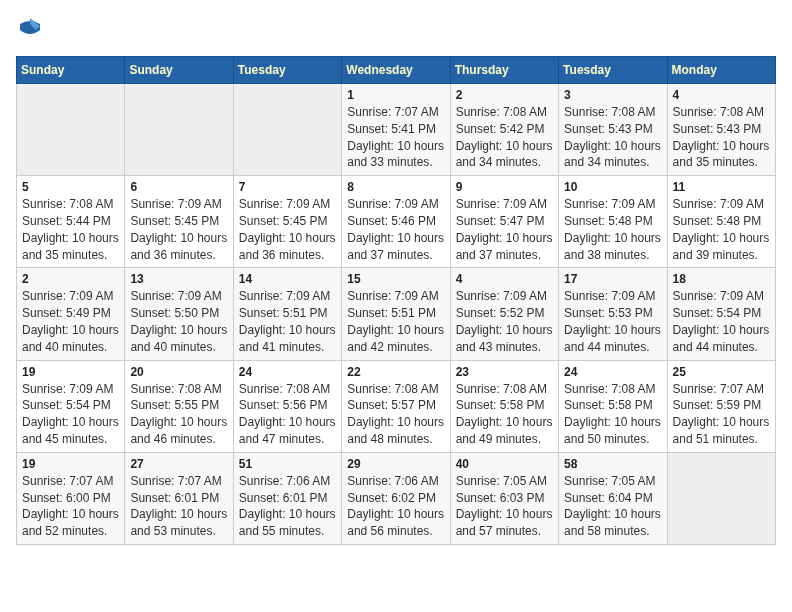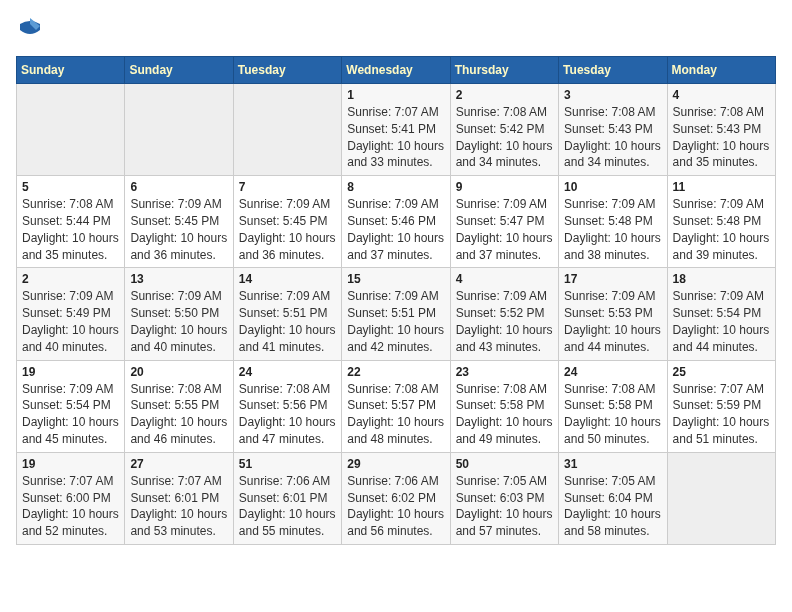--- a/index.html
+++ b/index.html
@@ -249,23 +249,23 @@
         </td>
         <td>
           <span class="day-num">51</span>
           <div class="cell-info">Sunrise: 7:06 AM<br>Sunset: 6:01 PM<br>Daylight: 10 hours<br>and 55 minutes.</div>
         </td>
         <td>
           <span class="day-num">29</span>
           <div class="cell-info">Sunrise: 7:06 AM<br>Sunset: 6:02 PM<br>Daylight: 10 hours<br>and 56 minutes.</div>
         </td>
         <td>
-          <span class="day-num">50</span>
+          <span class="day-num">40</span>
           <div class="cell-info">Sunrise: 7:05 AM<br>Sunset: 6:03 PM<br>Daylight: 10 hours<br>and 57 minutes.</div>
         </td>
         <td>
-          <span class="day-num">31</span>
+          <span class="day-num">58</span>
           <div class="cell-info">Sunrise: 7:05 AM<br>Sunset: 6:04 PM<br>Daylight: 10 hours<br>and 58 minutes.</div>
         </td>
         <td class="empty-cell"></td>
       </tr>
     </tbody>
 </table>
 
 </body></html>

